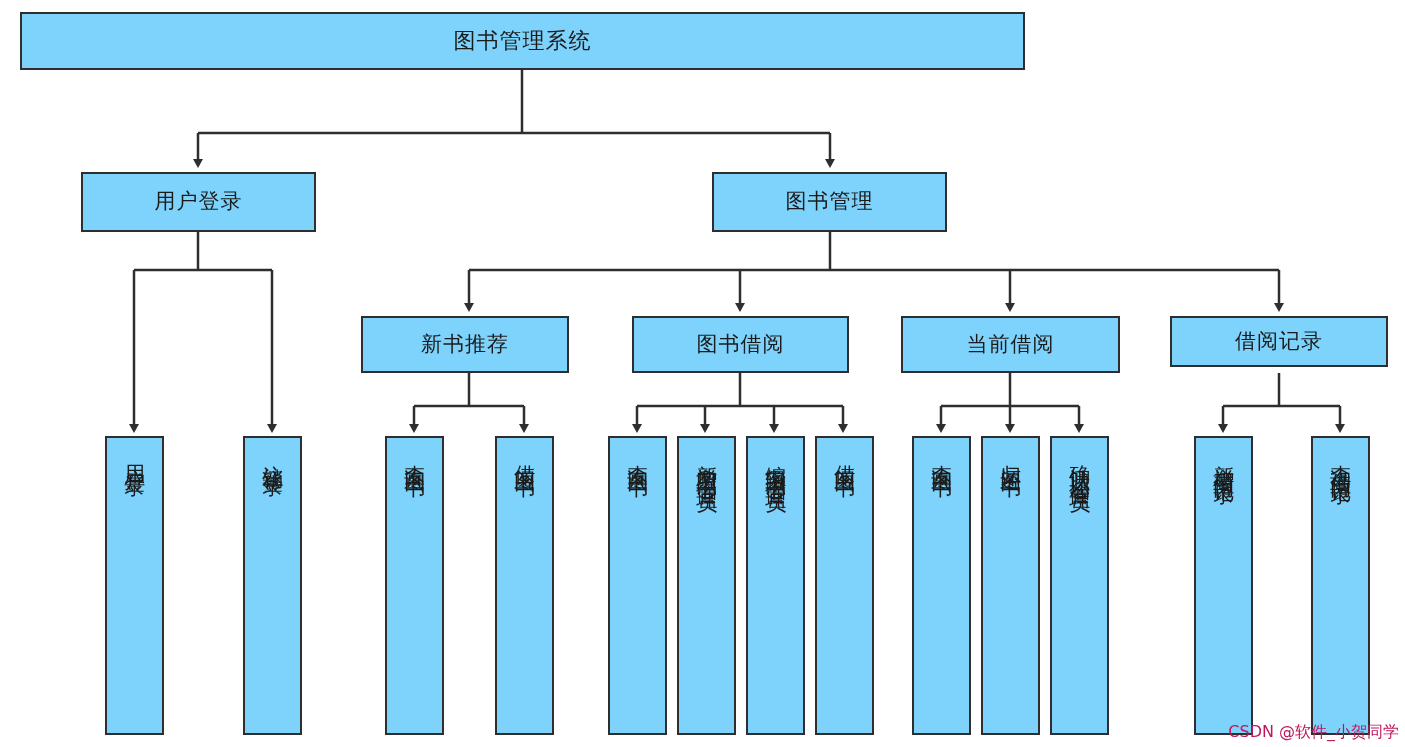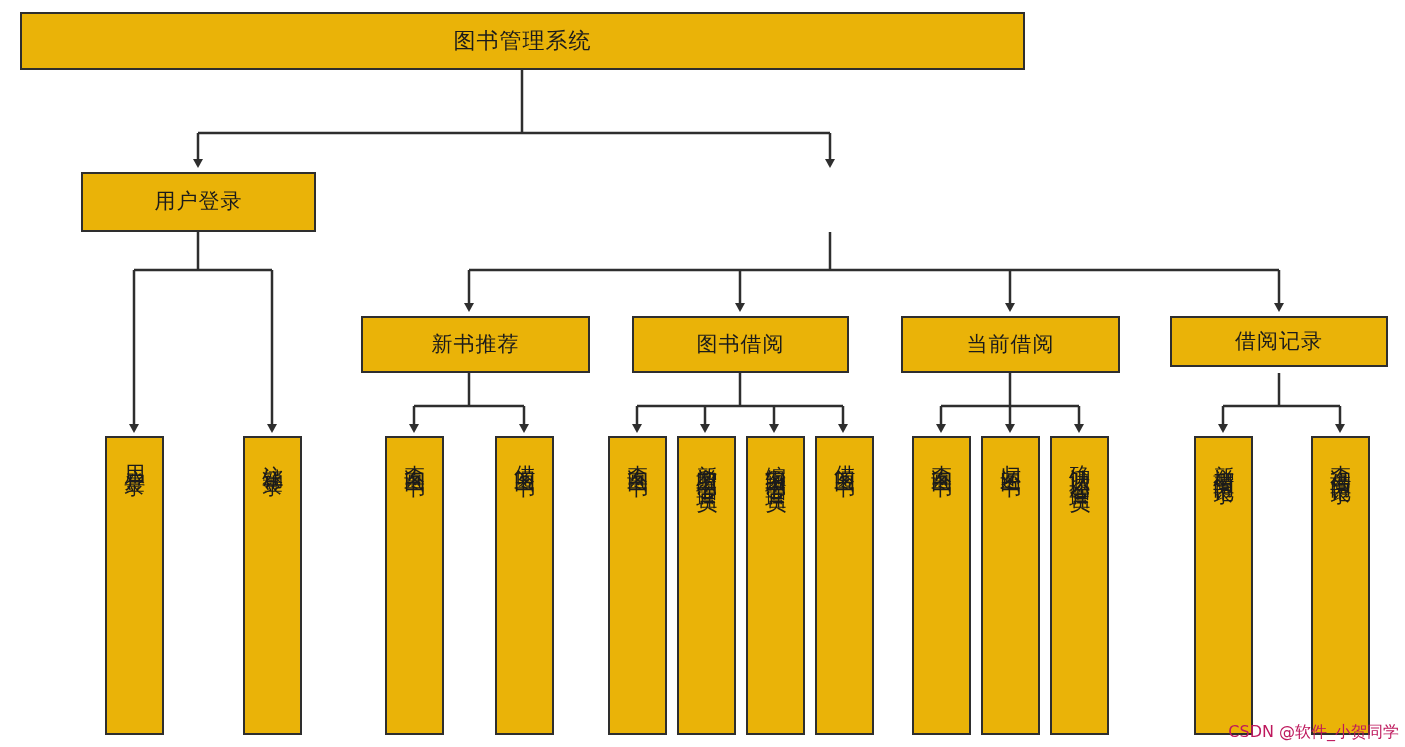--- a/index.html
+++ b/index.html
@@ -10,21 +10,21 @@
     font-family:"DejaVu Sans","Liberation Sans",sans-serif;
     overflow:hidden;
   }
   #diagram{position:relative;width:1405px;height:747px;}
 
   #edges{position:absolute;left:0;top:0;width:1405px;height:747px;}
 
   .node{
     position:absolute;
     box-sizing:border-box;
-    background:#eab308;
+    background:#7dd3fc;
     border:2.5px solid #2e2e2e;
     display:flex;
     align-items:center;
     justify-content:center;
     color:#1b1b1b;
     z-index:2;
   }
   .node .lbl{
     display:block;
     text-align:center;
@@ -116,22 +116,25 @@
     </g>
   </svg>
 
   <div class="node h-node" id="n-root" style="left:20px;top:12px;width:1005px;height:58px;">
     <span class="lbl">图书管理系统</span>
   </div>
 
   <div class="node h-node" style="left:81px;top:172px;width:235px;height:60px;">
     <span class="lbl">用户登录</span>
   </div>
+  <div class="node h-node" style="left:712px;top:172px;width:235px;height:60px;">
+    <span class="lbl">图书管理</span>
+  </div>
 
-  <div class="node h-node" style="left:361px;top:316px;width:229px;height:57px;">
+  <div class="node h-node" style="left:361px;top:316px;width:208px;height:57px;">
     <span class="lbl">新书推荐</span>
   </div>
   <div class="node h-node" style="left:901px;top:316px;width:219px;height:57px;">
     <span class="lbl">当前借阅</span>
   </div>
   <div class="node h-node" style="left:632px;top:316px;width:217px;height:57px;">
     <span class="lbl">图书借阅</span>
   </div>
   <div class="node h-node" style="left:1170px;top:316px;width:218px;height:51px;">
     <span class="lbl">借阅记录</span>

